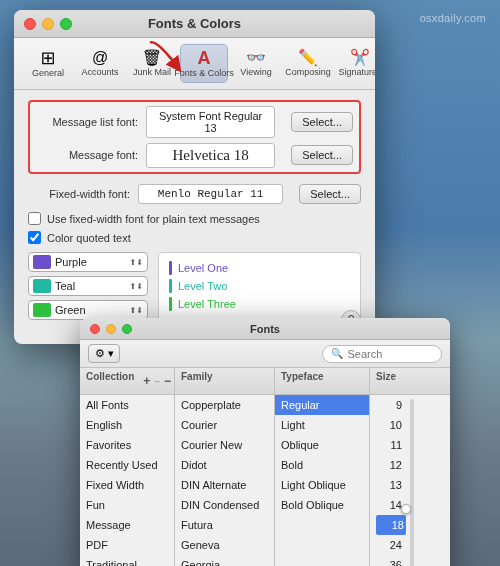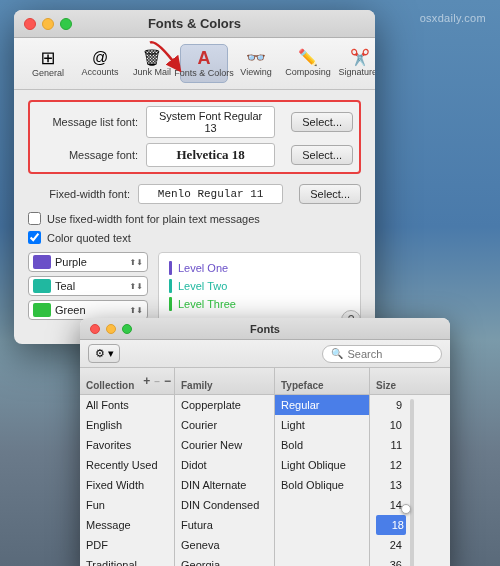--- a/index.html
+++ b/index.html
@@ -157,22 +157,22 @@
       background: white;
       border: 1px solid #bbb;
       border-radius: 3px;
       text-align: center;
       padding: 3px 6px;
       font-size: 11px;
       color: #222;
     }
 
     .font-display.bold-font {
-      font-weight: bold;
-      font-size: 13px;
+      font-weight: normal;
+      font-size: 15px;
       font-family: 'Georgia', serif;
     }
 
     .font-display.mono-font {
       font-family: 'Menlo', 'Courier New', monospace;
       font-size: 11px;
     }
 
     .select-btn {
       margin-left: 16px;
@@ -397,21 +397,21 @@
     }
 
     .col-collection { width: 95px; border-right: 1px solid #c0c0c0; }
     .col-family { width: 100px; border-right: 1px solid #c0c0c0; }
     .col-typeface { width: 95px; border-right: 1px solid #c0c0c0; }
     .col-size { width: 50px; }
 
     .col-h {
       padding: 3px 6px;
       display: flex;
-      align-items: flex-end;
+      align-items: flex-start;
       gap: 3px;
     }
 
     .fonts-body {
       display: flex;
       width: 100%;
       font-size: 11px;
     }
 
     .list-col {
@@ -709,20 +709,21 @@
       <div class="list-item-row">DIN Condensed</div>
       <div class="list-item-row">Futura</div>
       <div class="list-item-row">Geneva</div>
       <div class="list-item-row">Georgia</div>
 
     </div>
 
     <div class="list-col col-typeface" style="border-right:1px solid #c0c0c0;">
       <div class="list-item-row selected">Regular</div>
       <div class="list-item-row">Light</div>
+      <div class="list-item-row">Oblique</div>
       <div class="list-item-row">Bold</div>
       <div class="list-item-row">Light Oblique</div>
       <div class="list-item-row">Bold Oblique</div>
     </div>
 
     <div class="size-col" style="position:relative;width:50px;overflow:hidden;">
       <div class="size-item">9</div>
       <div class="size-item">10</div>
       <div class="size-item">11</div>
       <div class="size-item">12</div>

